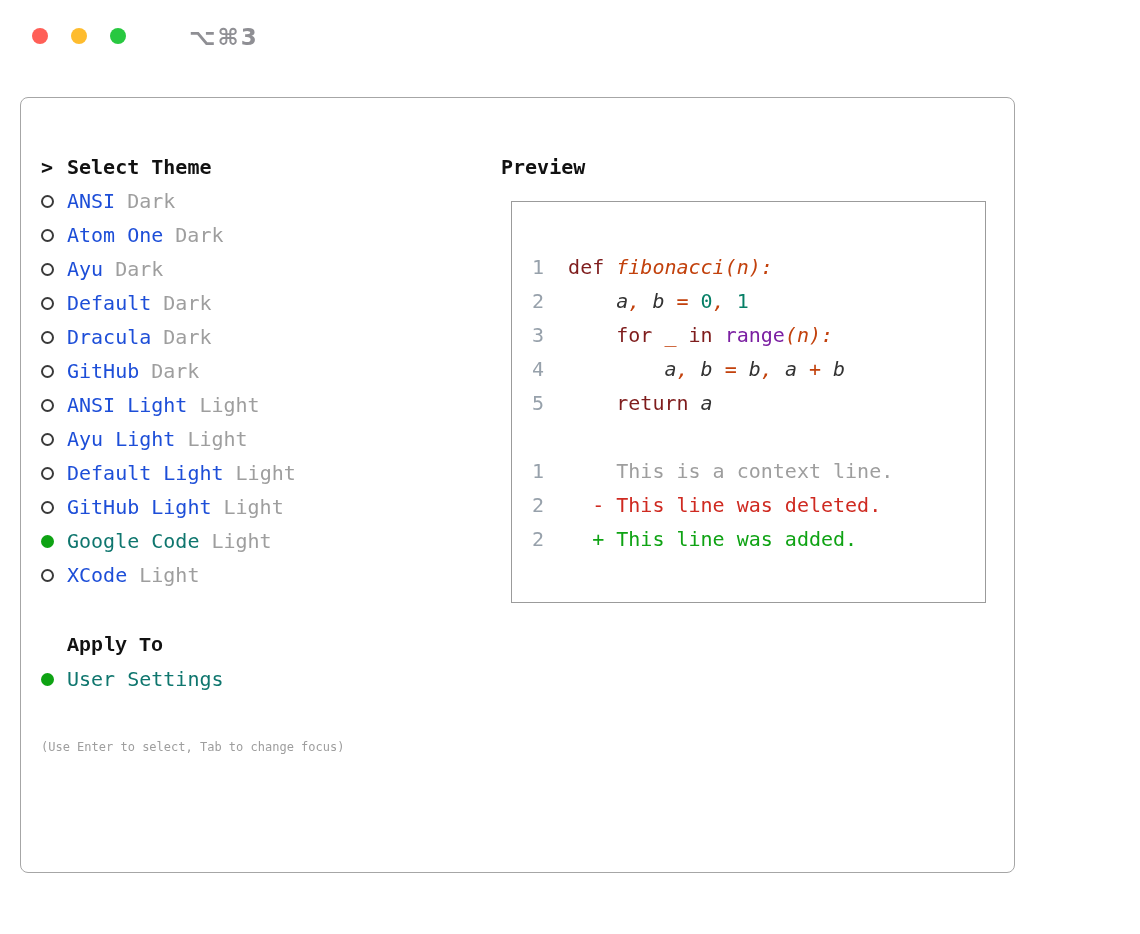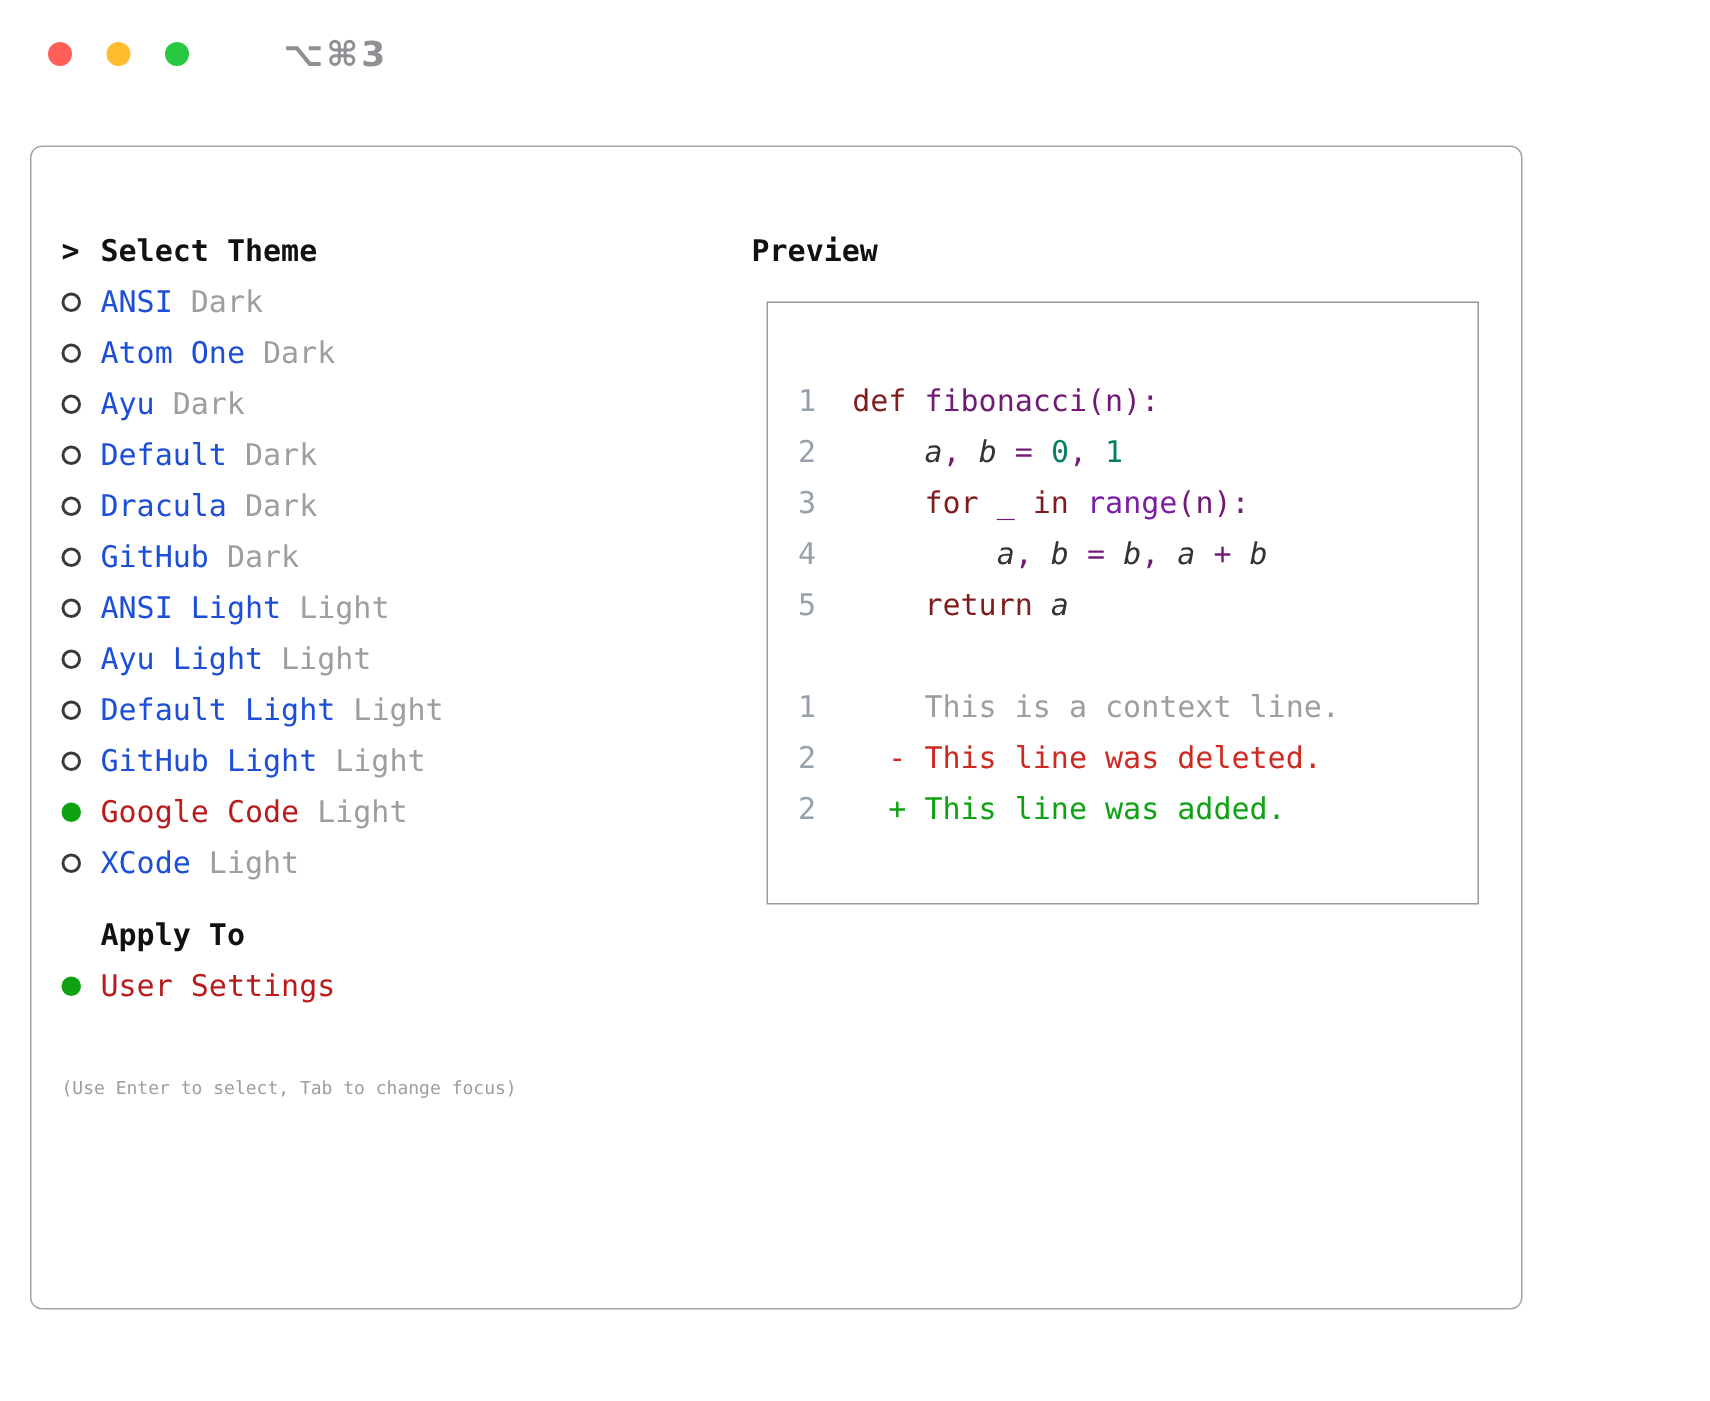--- a/index.html
+++ b/index.html
@@ -59,24 +59,24 @@
 
   .dot {
     width: 13px; height: 13px;
     border: 2px solid #3a3a3a;
     border-radius: 50%;
     display: inline-block;
   }
   .dot.on { background: #0fa314; border-color: #0fa314; }
 
   .tname { color: #1d4ed8; }
-  .tname.selected { color: #b91c1c; }
+  .tname.selected { color: #0f766e; }
   .variant { color: #9e9e9e; margin-left: 12px; }
 
-  .apply-title { margin-top: 14px; }
+  .apply-title { margin-top: 36px; font-family: Liberation Mono, monospace; }
 
   .help {
     margin-top: 34px;
     width: 400px;
     color: #9e9e9e;
     font-size: 12px;
     line-height: 34px;
   }
 
   
@@ -90,21 +90,21 @@
   }
   .cline {
     height: 34px;
     line-height: 34px;
     font-size: 20px;
     white-space: pre;
   }
   .ln { display: inline-block; width: 3ch; color: #97a1ab; }
   .spacer { height: 34px; }
 
-  .tok-plain   { color: #701a75; }
+  .tok-plain   { color: #c2410c; font-style: italic; }
   .tok-kw      { color: #7f1d1d; }
   .tok-lit     { color: #067f66; }
   .tok-builtin { color: #7b1fa2; }
   .tok-var     { color: #333333; font-style: italic; }
 
   .diff-context { color: #9e9e9e; }
   .diff-deleted { color: #cf2a21; }
   .diff-added   { color: #0fa314; }
 </style>
 </head>

